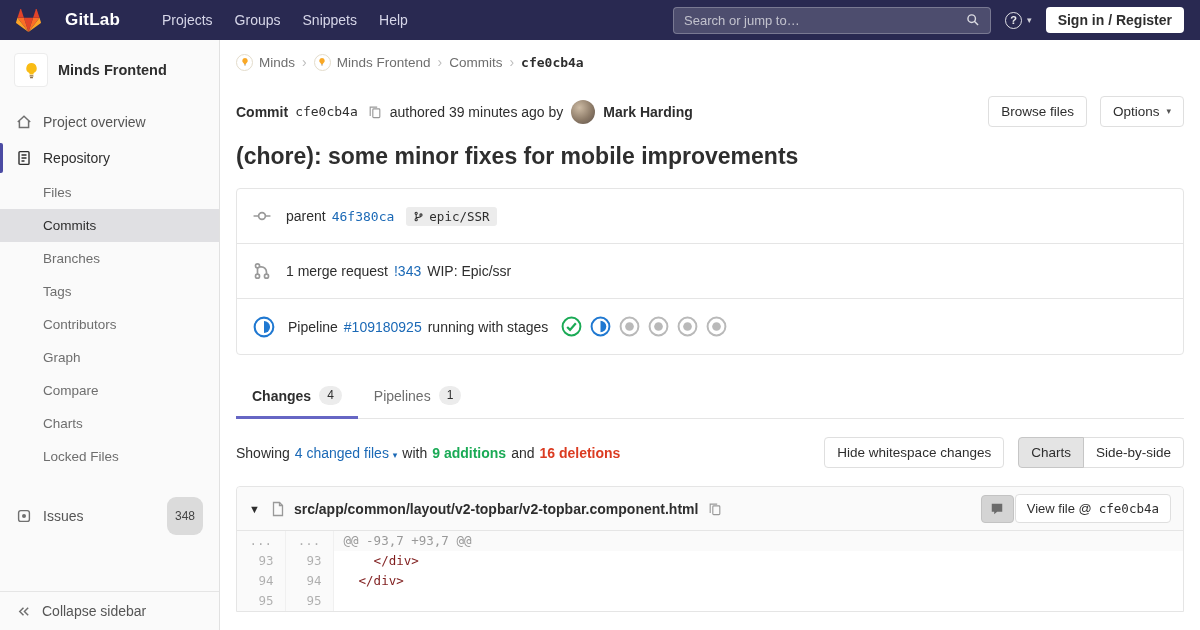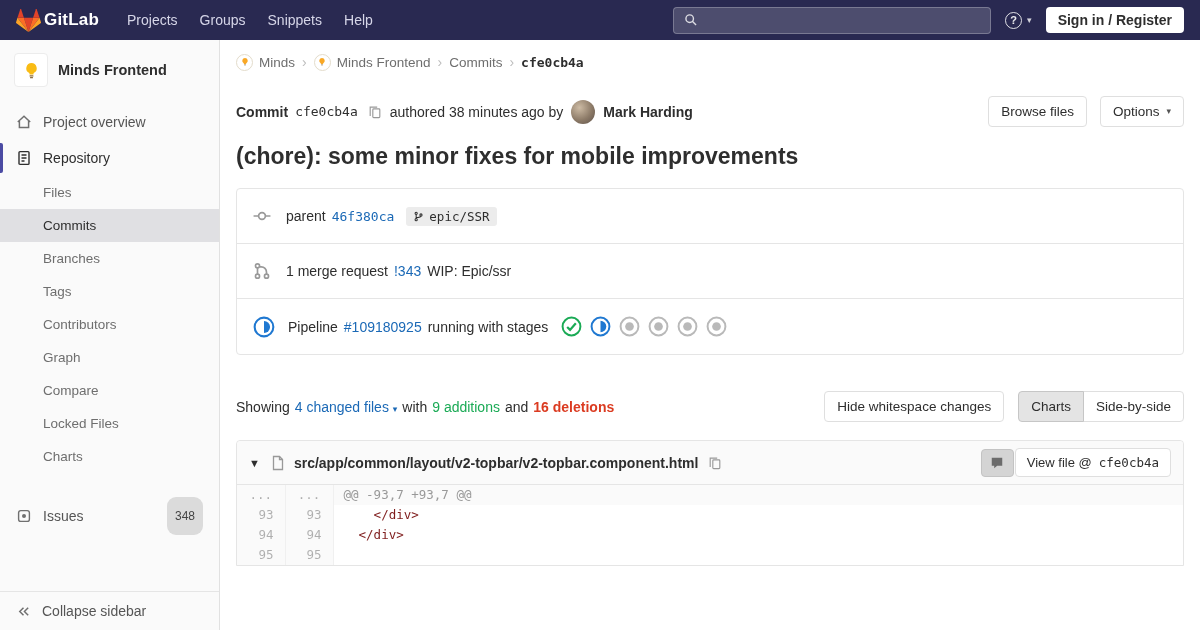--- a/index.html
+++ b/index.html
@@ -11,21 +11,21 @@
   }
   a { text-decoration: none; color: inherit; }
   svg { display: block; }
 
   
   .navbar {
     position: fixed; top: 0; left: 0; right: 0; height: 40px;
     background: #292951; display: flex; align-items: center;
     padding: 0 16px; z-index: 50;
   }
-  .brand { display: flex; align-items: center; gap: 3px; margin-right: 28px; cursor: pointer; }
+  .brand { display: flex; align-items: center; gap: 24px; margin-right: 42px; cursor: pointer; }
   .brand svg { width: 25px; height: 25px; }
   .brand-text { color: #fff; font-size: 17px; font-weight: bold; letter-spacing: .2px; }
   .nav-links { display: flex; gap: 22px; }
   .nav-link { color: #d6d6e8; font-size: 14px; cursor: pointer; }
   .nav-right { margin-left: auto; display: flex; align-items: center; gap: 14px; }
   .search-box {
     width: 318px; height: 27px; border-radius: 4px;
     background: rgba(255,255,255,.17); border: 1px solid rgba(255,255,255,.25);
     display: flex; align-items: center; padding: 0 10px; gap: 8px;
   }
@@ -134,21 +134,21 @@
   .pipeline-status-icon { width: 22px; height: 22px; margin-right: 7px; flex: none; }
 
   .tabs { display: flex; border-bottom: 1px solid #e5e5e5; }
   .tab { display: flex; align-items: center; gap: 8px; padding: 13px 16px; color: #6e6e6e; cursor: pointer; position: relative; font-size: 14px; }
   .tab.active { color: #2e2e2e; font-weight: bold; }
   .tab.active::after { content: ""; position: absolute; left: 0; right: 0; bottom: -1px; height: 3px; background: #6666c4; }
   .badge { background: #ececec; color: #2e2e2e; border-radius: 10px; padding: 1px 8px; font-size: 12px; font-weight: normal; line-height: 17px; }
 
   .diff-summary { display: flex; align-items: center; padding: 18px 0; }
   .summary-text { display: flex; align-items: center; gap: 5px; flex-wrap: nowrap; }
-  .cgreen { color: #1aaa55; font-weight: normal; }
+  .cgreen { color: #1aaa55; font-weight: bold; }
   .cred { color: #db3b21; font-weight: bold; }
   .summary-actions { margin-left: auto; display: flex; align-items: center; gap: 14px; }
   .btn-group { display: flex; }
   .btn-group .btn { border-radius: 0; margin-left: -1px; }
   .btn-group .btn:first-child { border-radius: 4px 0 0 4px; margin-left: 0; }
   .btn-group .btn:last-child { border-radius: 0 4px 4px 0; }
   .btn.selected { background: #e4e4e4; border-color: #c6c6c6; position: relative; z-index: 1; }
 
   .file-block { border: 1px solid #e5e5e5; border-radius: 4px 4px 0 0; }
   .file-header {
@@ -196,20 +196,21 @@
     <span class="brand-text">GitLab</span>
   </a>
   <nav class="nav-links">
     <a class="nav-link">Projects</a>
     <a class="nav-link">Groups</a>
     <a class="nav-link">Snippets</a>
     <a class="nav-link">Help</a>
   </nav>
   <div class="nav-right">
     <div class="search-box">
+      <input type="text" placeholder="Search or jump to…" style="">
       <span>
         <svg viewBox="0 0 16 16" width="14" height="14" fill="none" stroke="rgba(255,255,255,.8)" stroke-width="1.6">
           <circle cx="6.5" cy="6.5" r="4.3"></circle>
             <path d="M9.8 9.8l4 4"></path>
         </svg>
       </span>
     </div>
     <div class="help-menu">
       <span class="help-circle">?</span>
       <span class="nav-caret">▾</span>
@@ -252,22 +253,22 @@
     </a>
 
     <div>
       <a class="sub-item">Files</a>
       <a class="sub-item active">Commits</a>
       <a class="sub-item">Branches</a>
       <a class="sub-item">Tags</a>
       <a class="sub-item">Contributors</a>
       <a class="sub-item">Graph</a>
       <a class="sub-item">Compare</a>
+      <a class="sub-item">Charts</a>
       <a class="sub-item">Locked Files</a>
-      <a class="sub-item">Charts</a>
     </div>
 
     <a class="side-item issues-item">
       <span class="icon16">
         <svg viewBox="0 0 16 16" width="16" height="16" fill="none" stroke="#707070" stroke-width="1.4">
           <rect x="2.6" y="2.6" width="10.8" height="10.8" rx="2.2"></rect>
           <circle cx="8" cy="8" r="2" fill="#707070" stroke="none"></circle>
         </svg>
       </span>
       <span>Issues</span>
@@ -318,21 +319,21 @@
 
   <div class="commit-meta">
     <span class="commit-label">Commit</span>
     <span class="mono commit-sha">cfe0cb4a</span>
     <button class="icon-btn">
       <svg viewBox="0 0 16 16" fill="none" stroke="#999" stroke-width="1.3">
         <rect x="5.5" y="4.5" width="8" height="10" rx="1"></rect>
         <path d="M10.5 2.5h-8v10"></path>
       </svg>
     </button>
-    <span class="authored">authored 38 minutes ago by</span>
+    <span class="authored">authored 39 minutes ago by</span>
     <span class="author-avatar"></span>
     <span class="author-name">Mark Harding</span>
     <span class="meta-actions">
       <button class="btn">Browse files</button>
       <button class="btn">
         <span>Options</span>
         <span class="dd-caret">▾</span>
       </button>
     </span>
   </div>
@@ -418,20 +419,30 @@
           <span class="stage-icon">
             <svg viewBox="0 0 16 16">
               <circle cx="8" cy="8" r="6.8" fill="#fff" stroke="#b9b9b9" stroke-width="1.5"></circle>
               <circle cx="8" cy="8" r="3.3" fill="#b9b9b9"></circle>
             </svg>
           </span>
         </span>
     </div>
   </div>
 
+  <div class="tabs">
+    <a class="tab active">
+      <span>Changes</span>
+      <span class="badge">4</span>
+    </a>
+    <a class="tab">
+      <span>Pipelines</span>
+      <span class="badge">1</span>
+    </a>
+  </div>
 
   <div class="diff-summary">
     <span class="summary-text">
       <span>Showing</span>
       <a class="link">
         <span>4 changed files</span>
         <span class="dd-caret" style="color:#1b69b6">▾</span>
       </a>
       <span>with</span>
       <span class="cgreen">9 additions</span>

